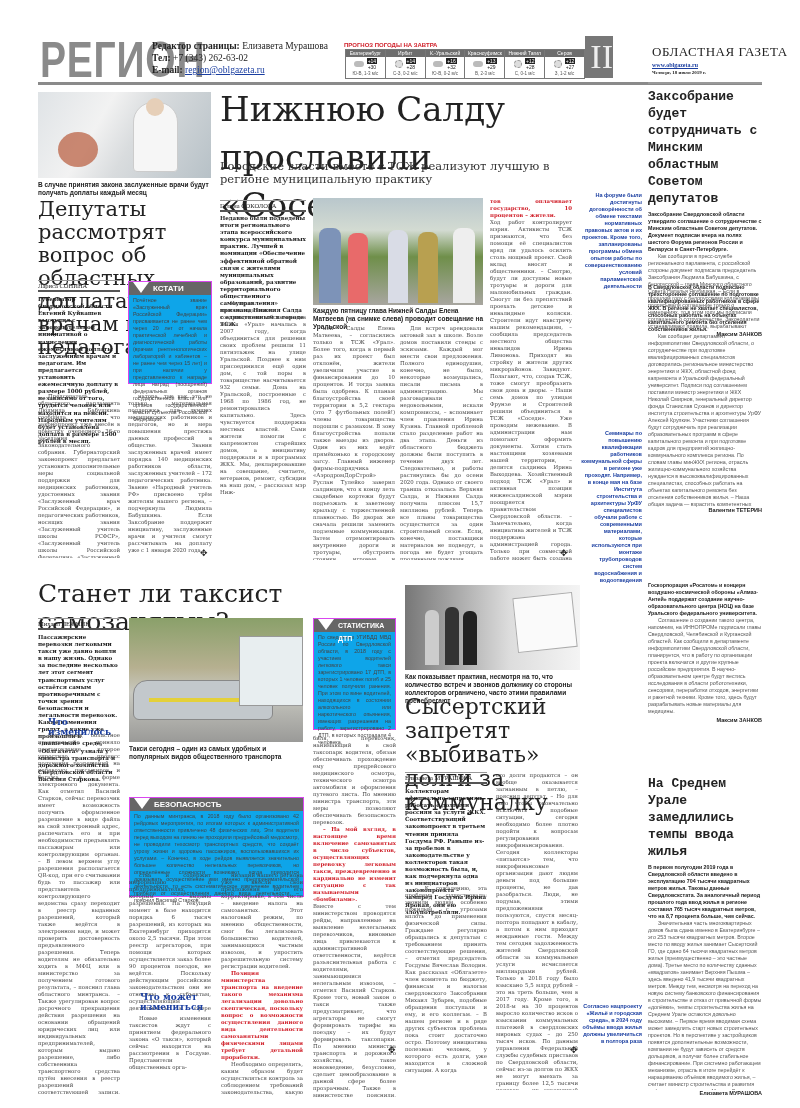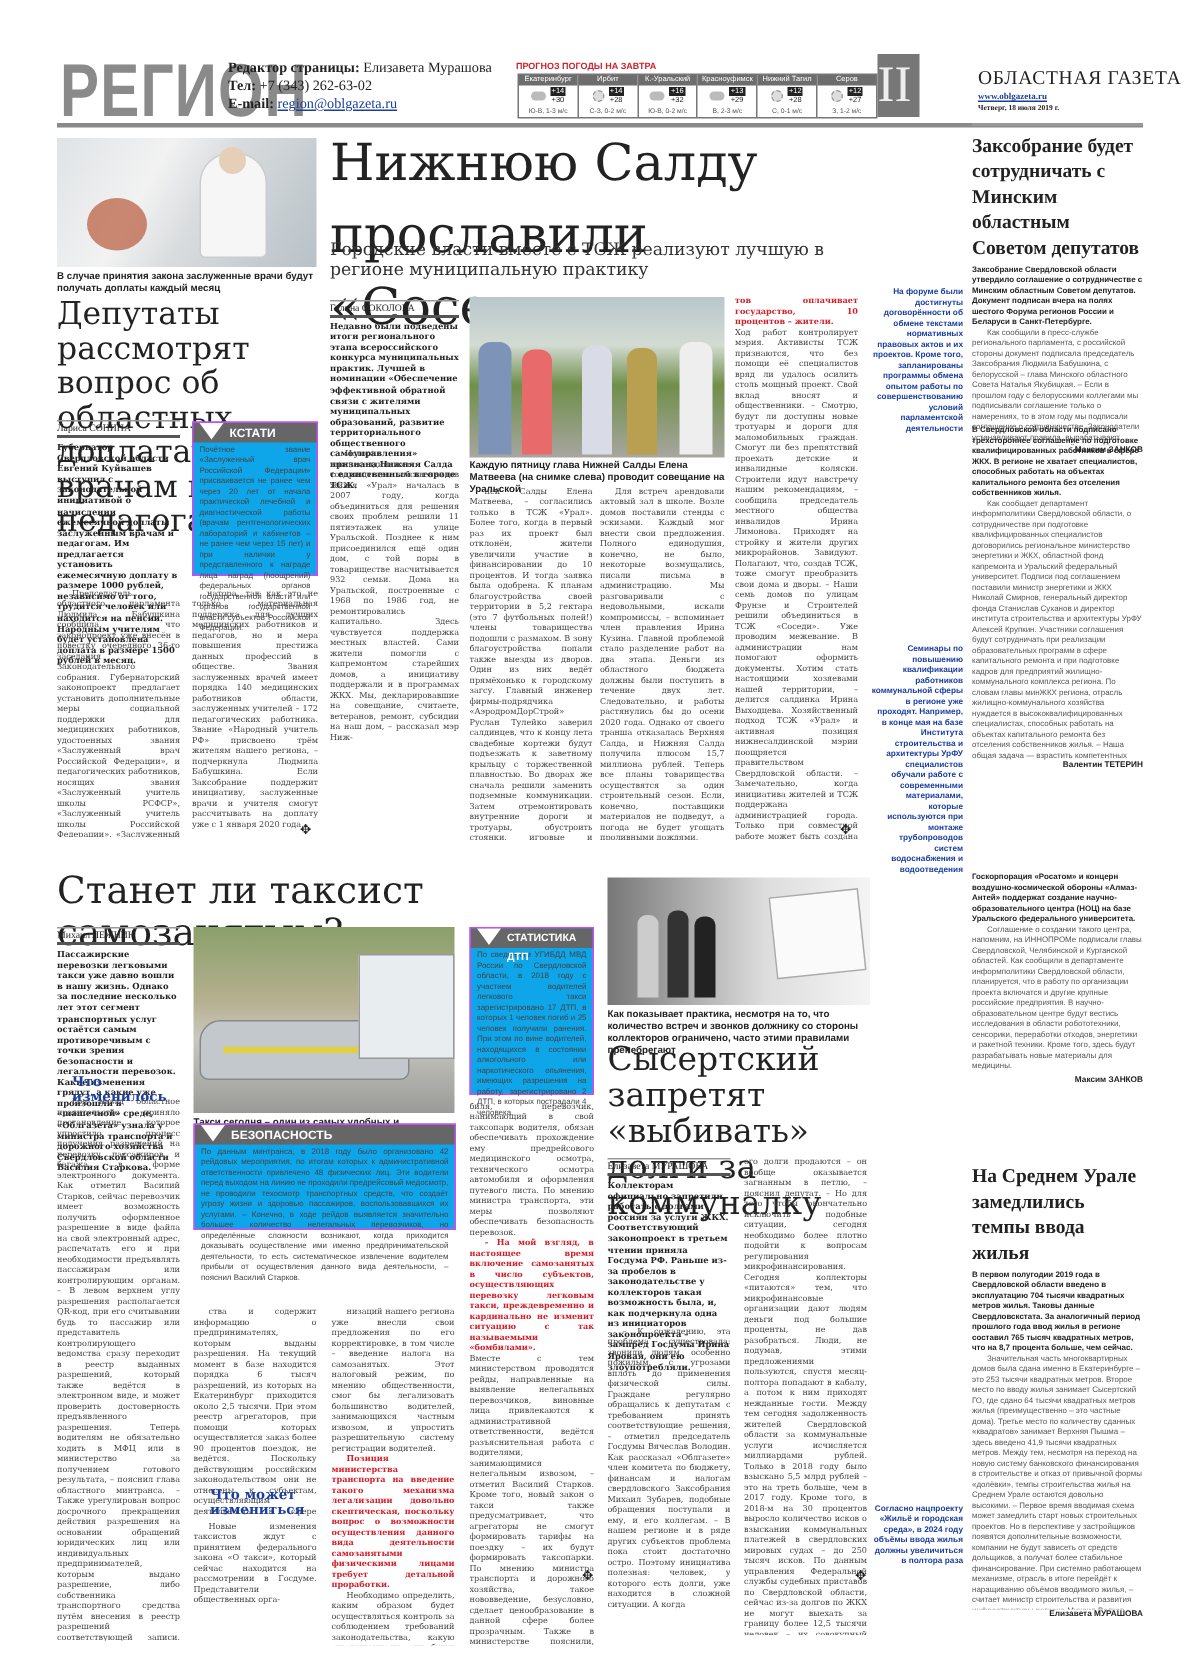--- a/index.html
+++ b/index.html
@@ -13,39 +13,39 @@
 .wx{left:345px;top:49px;width:240px;height:30px;border:1px solid #777;display:flex}
 .wx .c{flex:1;border-right:1px solid #777;display:flex;flex-direction:column;font-family:"Liberation Sans",sans-serif}
 .wx .c:last-child{border-right:none}
 .wx .h{background:#6d6d6d;color:#fff;font-size:5px;text-align:center;height:7px;line-height:7px}
 .wx .b{flex:1;display:flex;align-items:center;justify-content:center;gap:3px;font-size:5px}
 .wx .ic{width:10px;height:6px;border-radius:4px;background:#bbb}
 .wx .sun{width:8px;height:8px;border-radius:50%;background:#ddd;border:1px dashed #999}
 .wx .t{display:flex;flex-direction:column;align-items:center;line-height:6px}
 .wx .n{background:#222;color:#fff;padding:0 1px}
 .wx .w{font-size:4.5px;text-align:center;color:#555;height:7px}
-.pageno{left:585px;top:36px;width:28px;height:42px;background:#777;color:#eee;font-size:34px;text-align:left;line-height:42px;font-family:"Liberation Serif",serif}
+.pageno{left:585px;top:36px;width:28px;height:42px;background:#777;color:#eee;font-size:34px;text-align:right;line-height:42px;font-family:"Liberation Serif",serif}
 .masthead{left:652px;top:44px;font-family:"Liberation Serif",serif}
 .masthead .n{font-size:13px;letter-spacing:0.5px}
 .masthead .u{font-size:6px;color:#1a3ea0;font-weight:bold;text-decoration:underline;margin-top:2px}
 .masthead .d{font-size:5px;font-weight:bold;margin-top:2px}
 .hline{height:3px;background:#8a8a8a}
 .photo{background:linear-gradient(135deg,#8c9da6,#c6cfd4 40%,#6b7b64 70%,#a9b2a0)}
 .cap{font-family:"Liberation Sans",sans-serif;font-weight:bold;font-size:6.5px;line-height:8px;color:#222}
 .hd{font-family:"DejaVu Serif",serif;color:#222;font-weight:normal}
 .author{font-size:6.5px;border-top:1px solid #999;border-bottom:2px solid #555;padding:1px 0;font-family:"Liberation Serif",serif}
 .lead{font-weight:bold;font-size:5.6px;line-height:7.1px;font-family:"DejaVu Serif",serif}
 .txt{font-size:5.4px;line-height:7px;text-align:justify;color:#444;font-family:"DejaVu Serif",serif}
 .txt p{text-indent:10px}
 .red{color:#d0202a;font-weight:bold}
 .box{border:1px solid #d946ef;background:#0ea5e9}
 .boxh{background:#666;color:#fff;font-family:"Liberation Sans",sans-serif;font-weight:bold;font-size:8px;height:13px;line-height:13px;padding-left:24px;position:relative}
 .boxh:before{content:"";position:absolute;left:4px;top:0;border-left:8px solid transparent;border-right:8px solid transparent;border-top:11px solid #fff}
 .boxt{font-family:"Liberation Sans",sans-serif;font-size:5.3px;line-height:7px;color:#444;padding:2px 4px;text-align:justify}
-.rh{font-family:Liberation Serif, serif;font-weight:bold;font-size:13px;line-height:17px;color:#222}
+.rh{font-family:Liberation Mono, monospace;font-weight:bold;font-size:13px;line-height:17px;color:#222}
 .rlead{font-family:"Liberation Sans",sans-serif;font-weight:bold;font-size:5.3px;line-height:7px}
 .rtxt{font-family:"Liberation Sans",sans-serif;font-size:5.3px;line-height:7px;color:#555}
 .rtxt p{text-indent:10px}
 .sig{font-family:"Liberation Sans",sans-serif;font-weight:bold;font-size:5.5px;text-align:right}
 .side{font-family:"Liberation Sans",sans-serif;font-weight:bold;font-size:5.5px;line-height:7px;color:#1a3ea0;text-align:right}
 .sub{font-family:"DejaVu Serif",serif;font-weight:bold;color:#1a3ea0;font-size:9px}
 .mark{font-size:9px;text-align:right}
 .rule{background:#999;height:1px}
 </style>
 </head>
@@ -228,21 +228,21 @@
 <div class="abs txt" style="left:38px;top:732px;width:82px;height:362px;overflow:hidden">
     <p>Год назад областное правительство приняло постановление, которое упростило процесс получения разрешений на перевозку пассажиров и багажа в форме электронного документа. Как отметил Василий Старков, сейчас перевозчик имеет возможность получить оформленное разрешение в виде файла на свой электронный адрес, распечатать его и при необходимости предъявлять пассажирам или контролирующим органам. – В левом верхнем углу разрешения располагается QR-код, при его считывании будь то пассажир или представитель контролирующего ведомства сразу переходит в реестр выданных разрешений, который также ведётся в электронном виде, и может проверить достоверность предъявленного разрешения. Теперь водителям не обязательно ходить в МФЦ или в министерство за получением готового результата, – пояснил глава областного минтранса. – Также урегулирован вопрос досрочного прекращения действия разрешения на основании обращений юридических лиц или индивидуальных предпринимателей, которым выдано разрешение, либо собственника транспортного средства путём внесения в реестр разрешений соответствующей записи. Сейчас в электронном виде ведётся реестр выданных разрешений на осуществление деятельности такси на территории региона. Он размещён на официальном сайте министер-</p>
   </div>
 
 <div class="abs photo" style="left:129px;top:618px;width:174px;height:124px;background:linear-gradient(180deg,#8aa06a 0%,#b6b090 40%,#c8c8c0 60%,#9a9a98 100%)">
   <div style="position:absolute;left:4px;top:62px;width:140px;height:40px;background:#c3c8cc;border-radius:14px 22px 6px 6px;border:1px solid #888"></div>
   <div style="position:absolute;left:20px;top:80px;width:110px;height:4px;background:#e4d03a"></div>
   <div style="position:absolute;left:110px;top:18px;width:64px;height:70px;background:#e8eef0;border:1px solid #999"></div>
 </div>
 <div class="abs cap" style="left:129px;top:745px;width:175px">Такси сегодня – один из самых удобных и популярных видов общественного транспорта</div>
-<div class="abs box" style="left:129px;top:749px;width:175px;height:71px">
+<div class="abs box" style="left:129px;top:797px;width:175px;height:100px">
   <div class="boxh">БЕЗОПАСНОСТЬ</div>
   <div class="boxt">По данным минтранса, в 2018 году было организовано 42 рейдовых мероприятия, по итогам которых к административной ответственности привлечено 48 физических лиц. Эти водители перед выходом на линию не проходили предрейсовый медосмотр, не проводили техосмотр транспортных средств, что создаёт угрозу жизни и здоровью пассажиров, воспользовавшихся их услугами. – Конечно, в ходе рейдов выявляется значительно большее количество нелегальных перевозчиков, но определённые сложности возникают, когда приходится доказывать осуществление ими именно предпринимательской деятельности, то есть систематическое извлечение водителем прибыли от осуществления данного вида деятельности, – пояснил Василий Старков.</div>
 </div>
 <div class="abs box" style="left:313px;top:618px;width:83px;height:112px">
   <div class="boxh" style="font-size:7px">СТАТИСТИКА ДТП</div>
   <div class="boxt">По сведениям УГИБДД МВД России по Свердловской области, в 2018 году с участием водителей легкового такси зарегистрировано 17 ДТП, в которых 1 человек погиб и 25 человек получили ранения. При этом по вине водителей, находящихся в состоянии алкогольного или наркотического опьянения, имеющих разрешения на работу, зарегистрировано 2 ДТП, в которых пострадали 4 человека.</div>
 </div>
 
 <div class="abs txt" style="left:129px;top:872px;width:82px;height:140px;overflow:hidden">
     <p>ства и содержит информацию о предпринимателях, которым выданы разрешения. На текущий момент в базе находится порядка 6 тысяч разрешений, из которых на Екатеринбург приходится около 2,5 тысячи. При этом реестр агрегаторов, при помощи которых осуществляется заказ более 90 процентов поездок, не ведётся. Поскольку действующим российским законодательством они не отнесены к субъектам, осуществляющим деятельность в сфере перевозки легковым такси. Поэтому органы власти не могут регулировать их деятельность и формировать тарифы на перевозки.</p>

